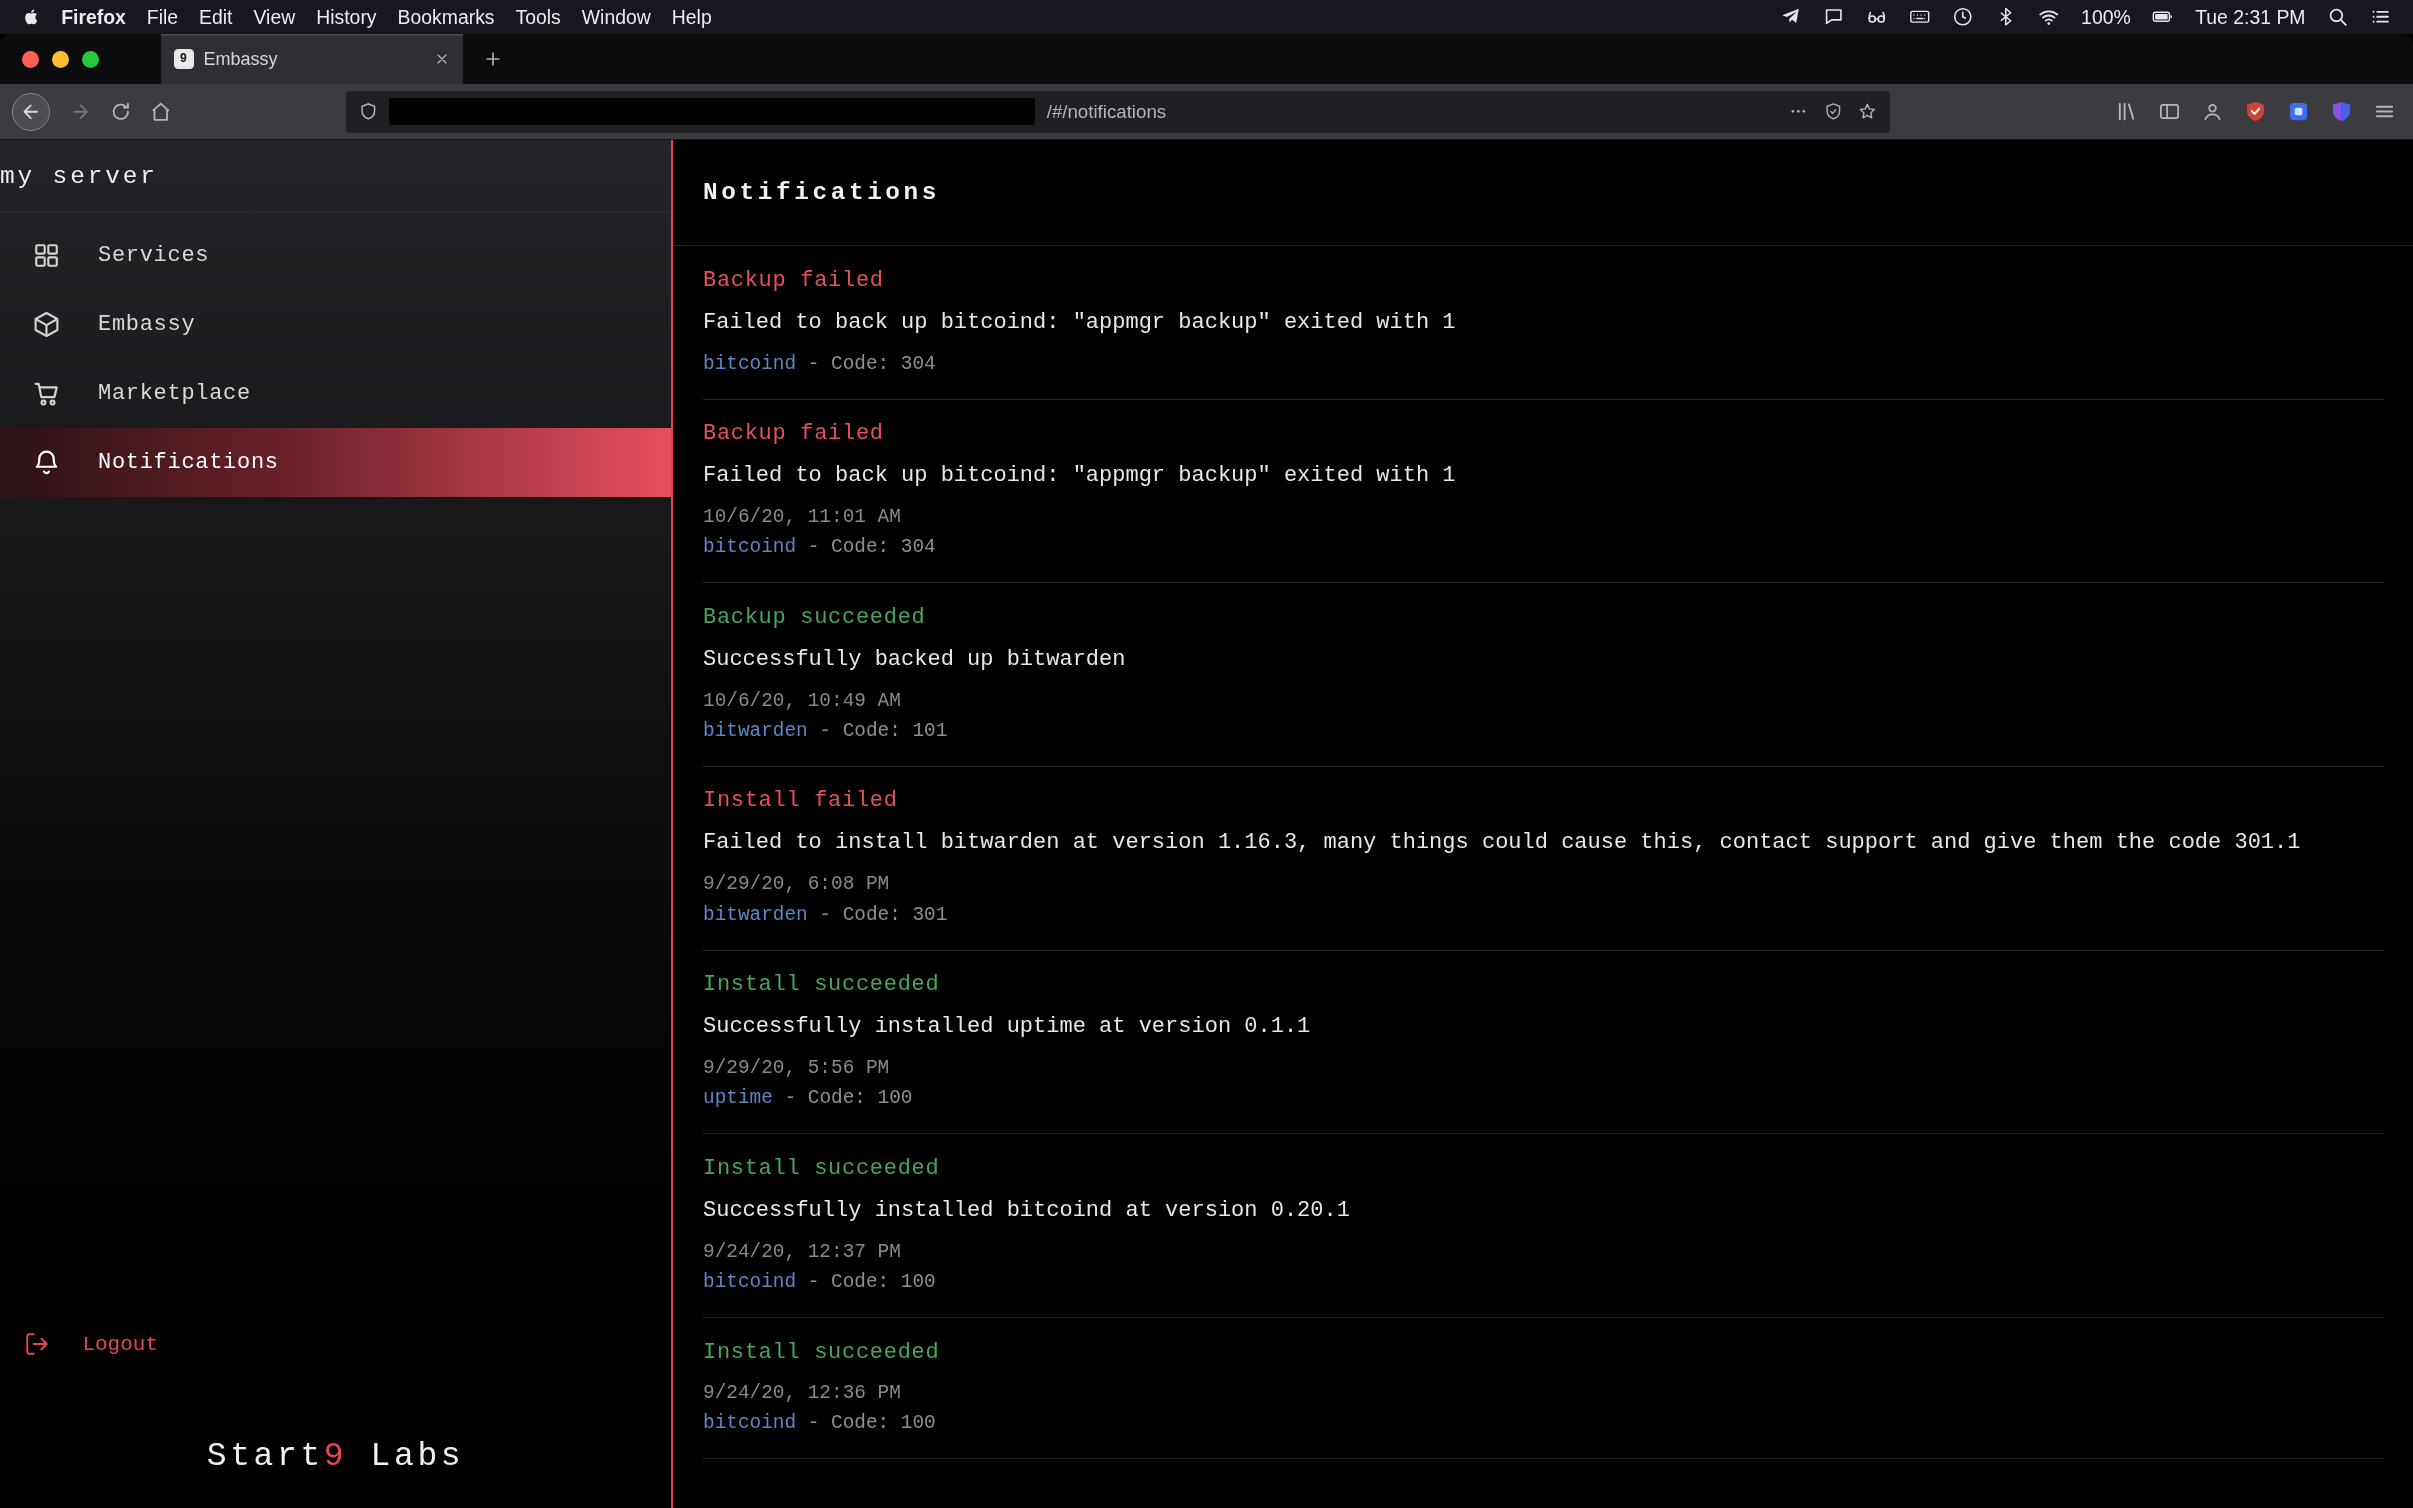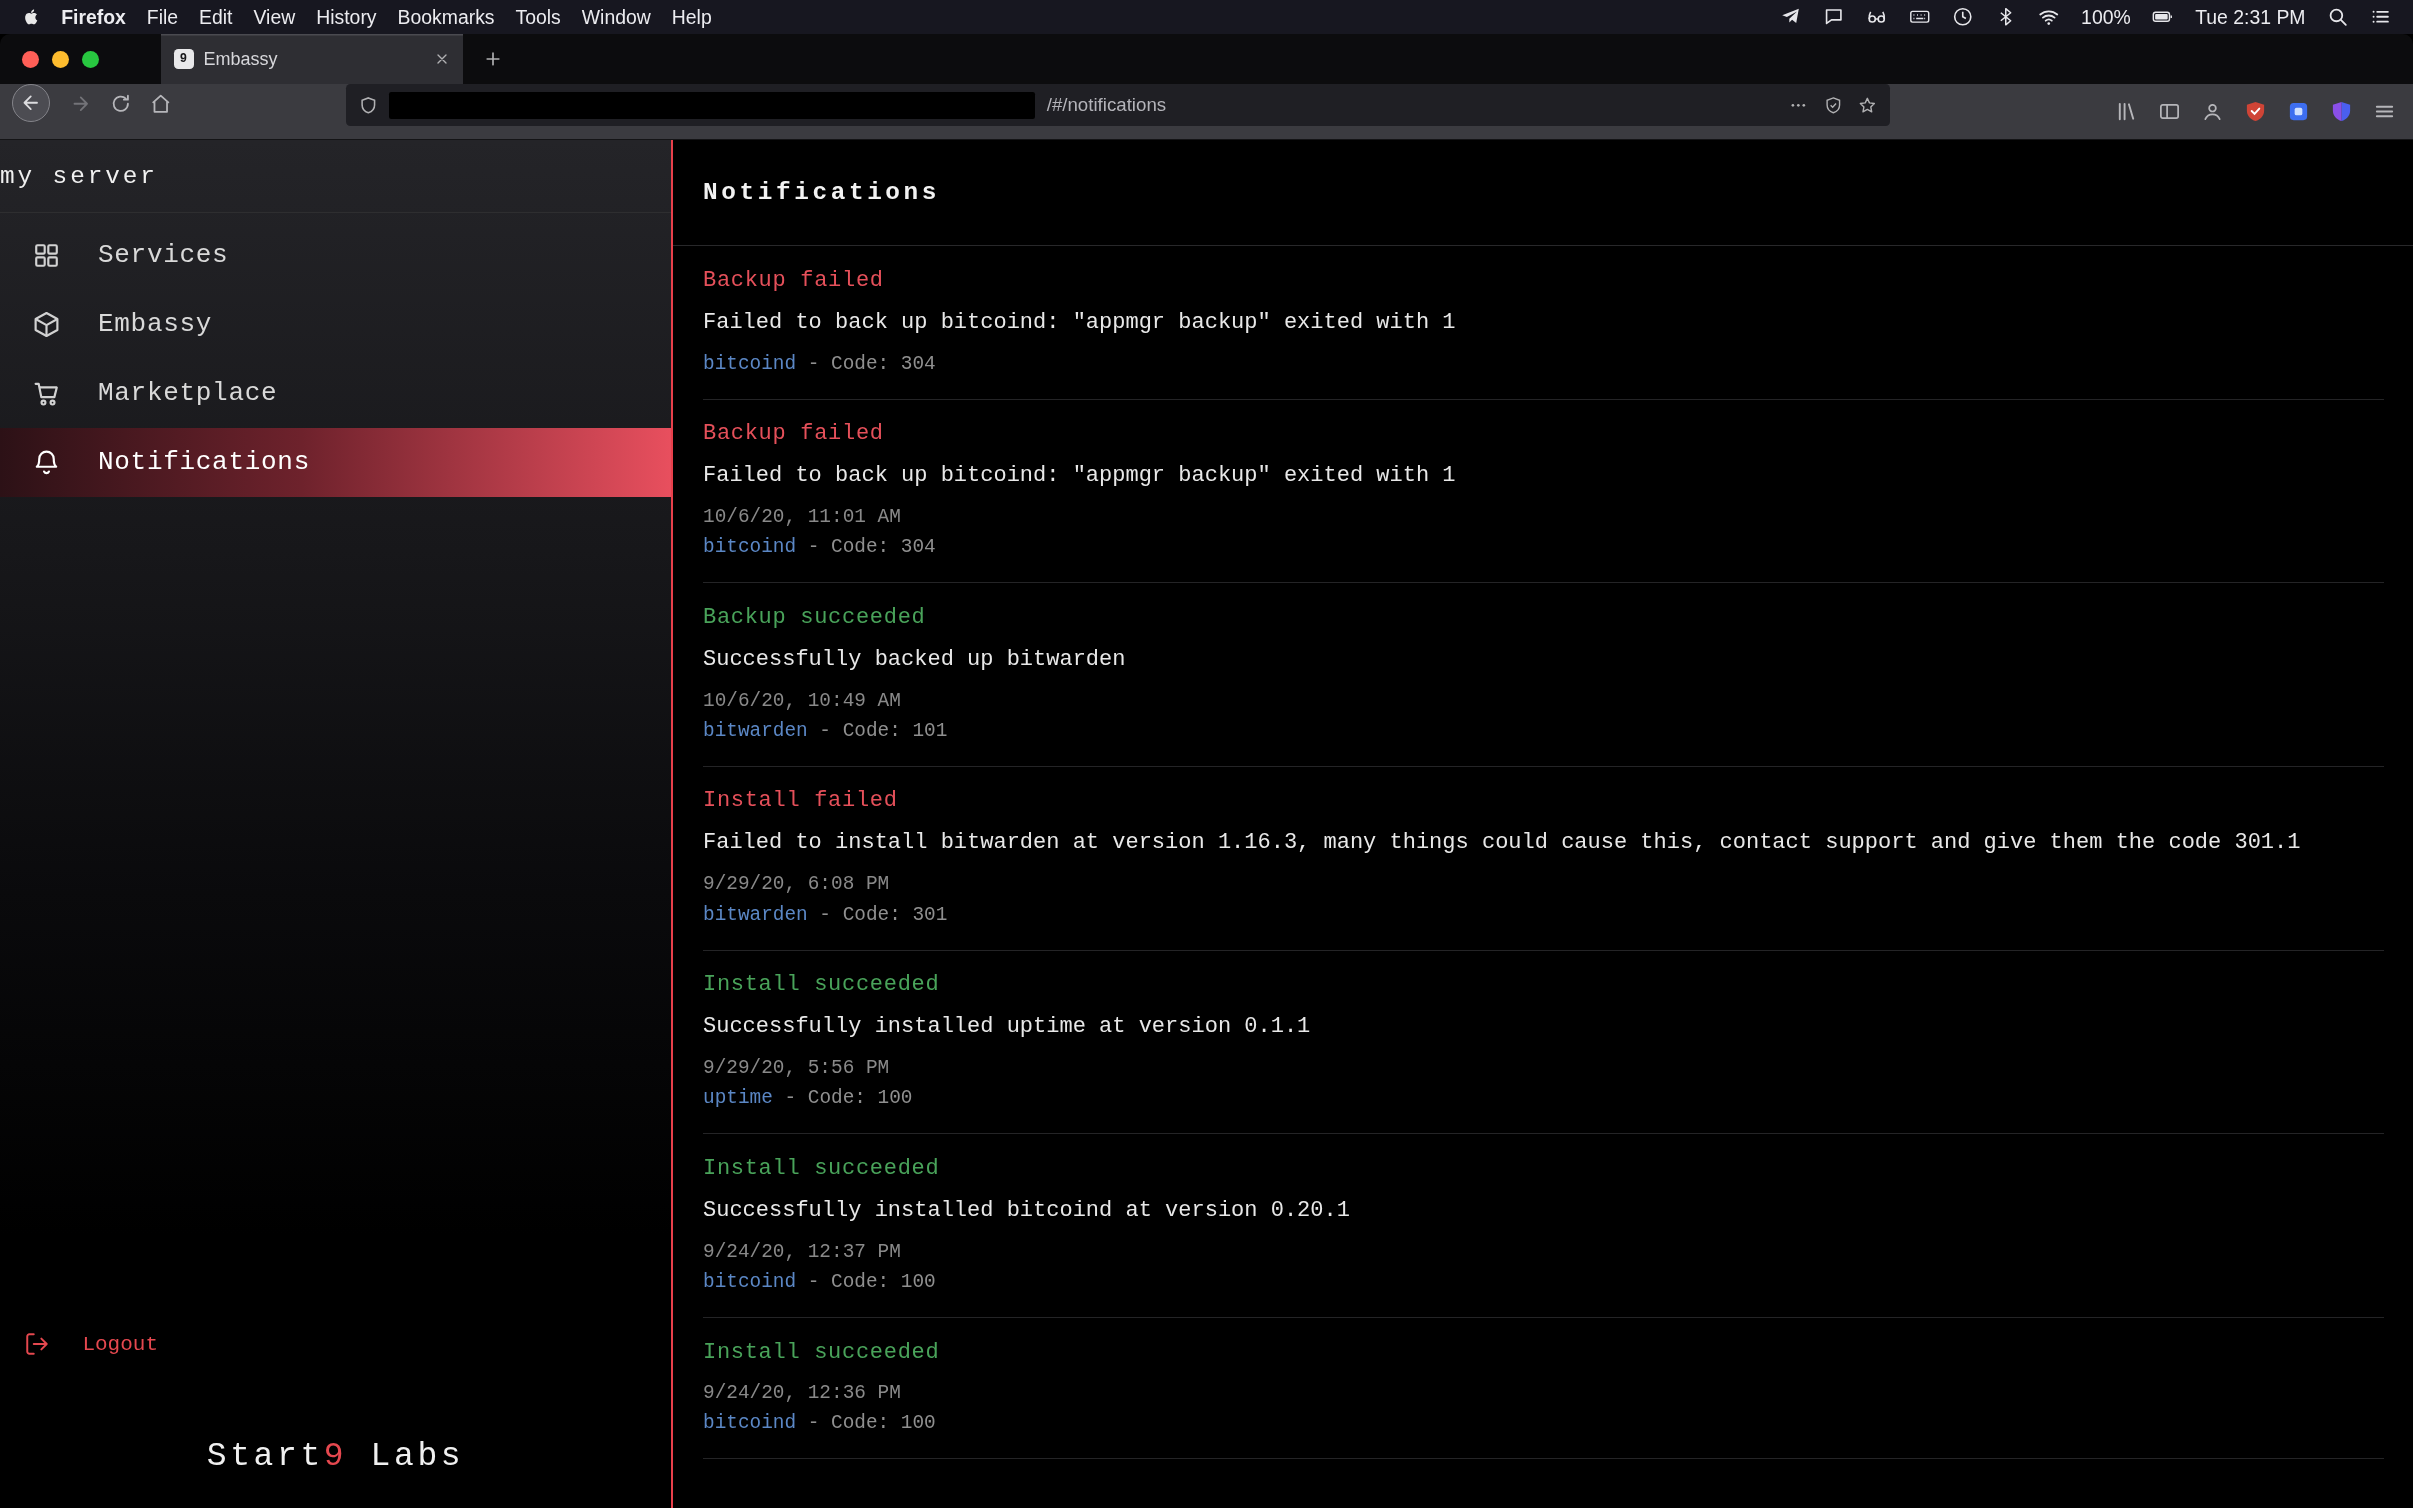--- a/index.html
+++ b/index.html
@@ -30,21 +30,21 @@
        font-family:"Liberation Sans","DejaVu Sans",sans-serif;font-size:18px;
        box-shadow:inset 0 1.4px 0 #4a4a50;}
   .tab-favicon{width:20px;height:20px;border-radius:4.3px;background:#e8e8ea;color:#16161a;
        font-size:12.2px;font-weight:bold;display:flex;align-items:center;justify-content:center;
        font-family:"Liberation Mono",monospace;flex:none;}
   .tab-title{flex:1;white-space:nowrap;overflow:hidden;}
   .tab-close svg{width:16px;height:16px;color:#b1b1b3;}
   .newtab{margin-left:20px;color:#b1b1b3;}
   .newtab svg{width:20px;height:20px;}
 
-  .navbar{height:55px;background:#3b3b40;display:flex;
+  .navbar{height:55px;background:#3b3b40;display:flex;align-items:center;
           padding:0 11.5px;border-bottom:0.7px solid #141416;}
   .nav-btn{width:40px;height:40px;display:flex;align-items:center;justify-content:center;
            color:#b6b6ba;flex:none;}
   .nav-btn svg{width:21.5px;height:21.5px;}
   .back-btn{width:36px;height:36px;border-radius:50%;background:#4c4c52;border:1.4px solid #84848a;
             color:#dcdcdf;margin-right:11.5px;}
   .fwd{color:#737378;}
   .nav-spacer{width:165px;flex:none;}
   .urlbar{width:1544px;height:42px;background:#1f1f24;border-radius:4.3px;display:flex;
           align-items:center;padding:0 13px;box-sizing:border-box;gap:11.5px;color:#b1b1b3;flex:none;}
@@ -59,21 +59,21 @@
   .content{display:flex;height:1369px;background:#000;}
 
   .sidebar{width:673px;box-sizing:border-box;border-right:2.9px solid #e8404b;
            background:linear-gradient(180deg,#242428 0%,#17171a 30%,#0a0a0c 55%,#000 80%);
            display:flex;flex-direction:column;flex:none;}
   .side-head{height:72px;display:flex;align-items:center;
              font-size:24.4px;letter-spacing:2.9px;color:#f0f0f0;}
   .hdivider{height:1.4px;background:#2e2e30;flex:none;}
   .nav-list{margin-top:7.2px;}
   .nav-item{height:69px;display:flex;align-items:center;padding-left:32px;gap:37px;
-            font-size:26px;letter-spacing:0.7px;color:#d9d9d9;cursor:pointer;}
+            font-size:22px;letter-spacing:0.7px;color:#d9d9d9;cursor:pointer;}
   .nav-item svg{width:29px;height:29px;color:#d2d2d2;flex:none;}
   .nav-item.active{background:linear-gradient(90deg,#2c1116 0%,#6e222c 45%,#e84f5e 100%);color:#fff;}
   .nav-item.active svg{color:#fff;}
   .side-spacer{flex:1;}
   .logout{height:46px;display:flex;align-items:center;padding-left:24.4px;gap:32px;
           color:#e5484f;font-size:21px;cursor:pointer;}
   .logout svg{width:26px;height:26px;flex:none;}
   .brand{margin:70px 0 32px;text-align:center;font-size:33px;letter-spacing:3.6px;
          color:#f0f0f0;line-height:40px;}
   .brand .accent{color:#e5484f;}

